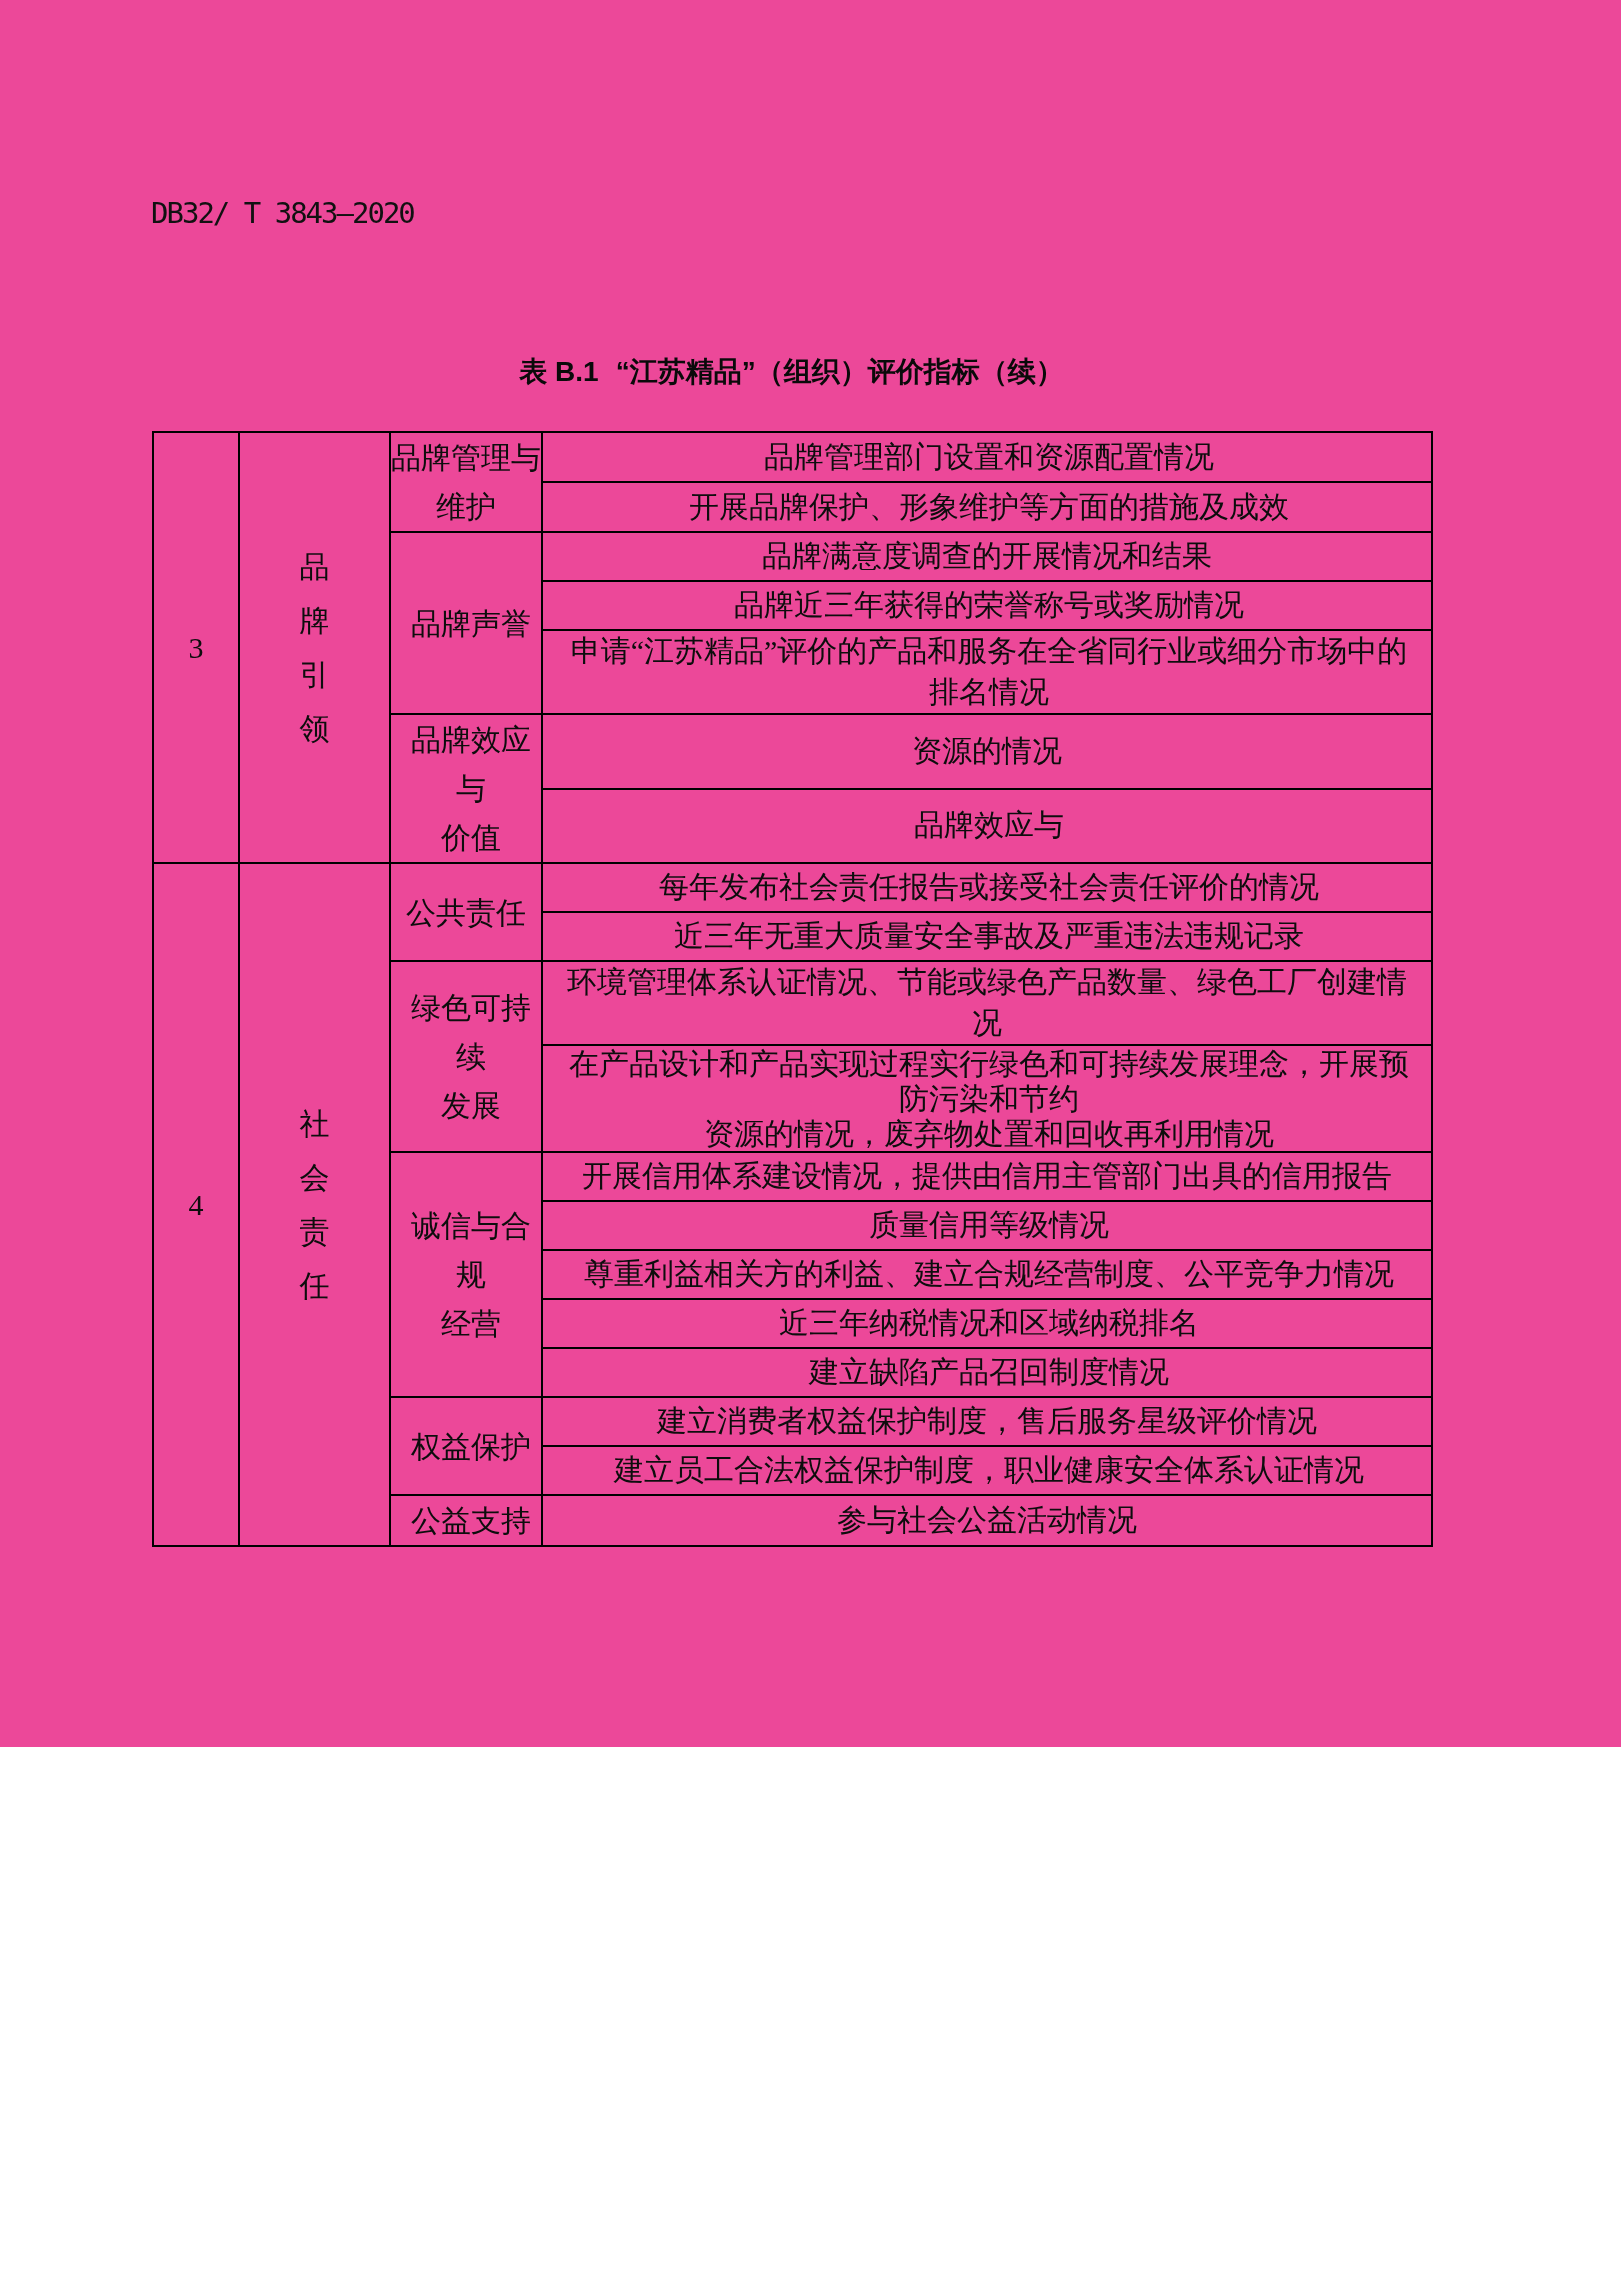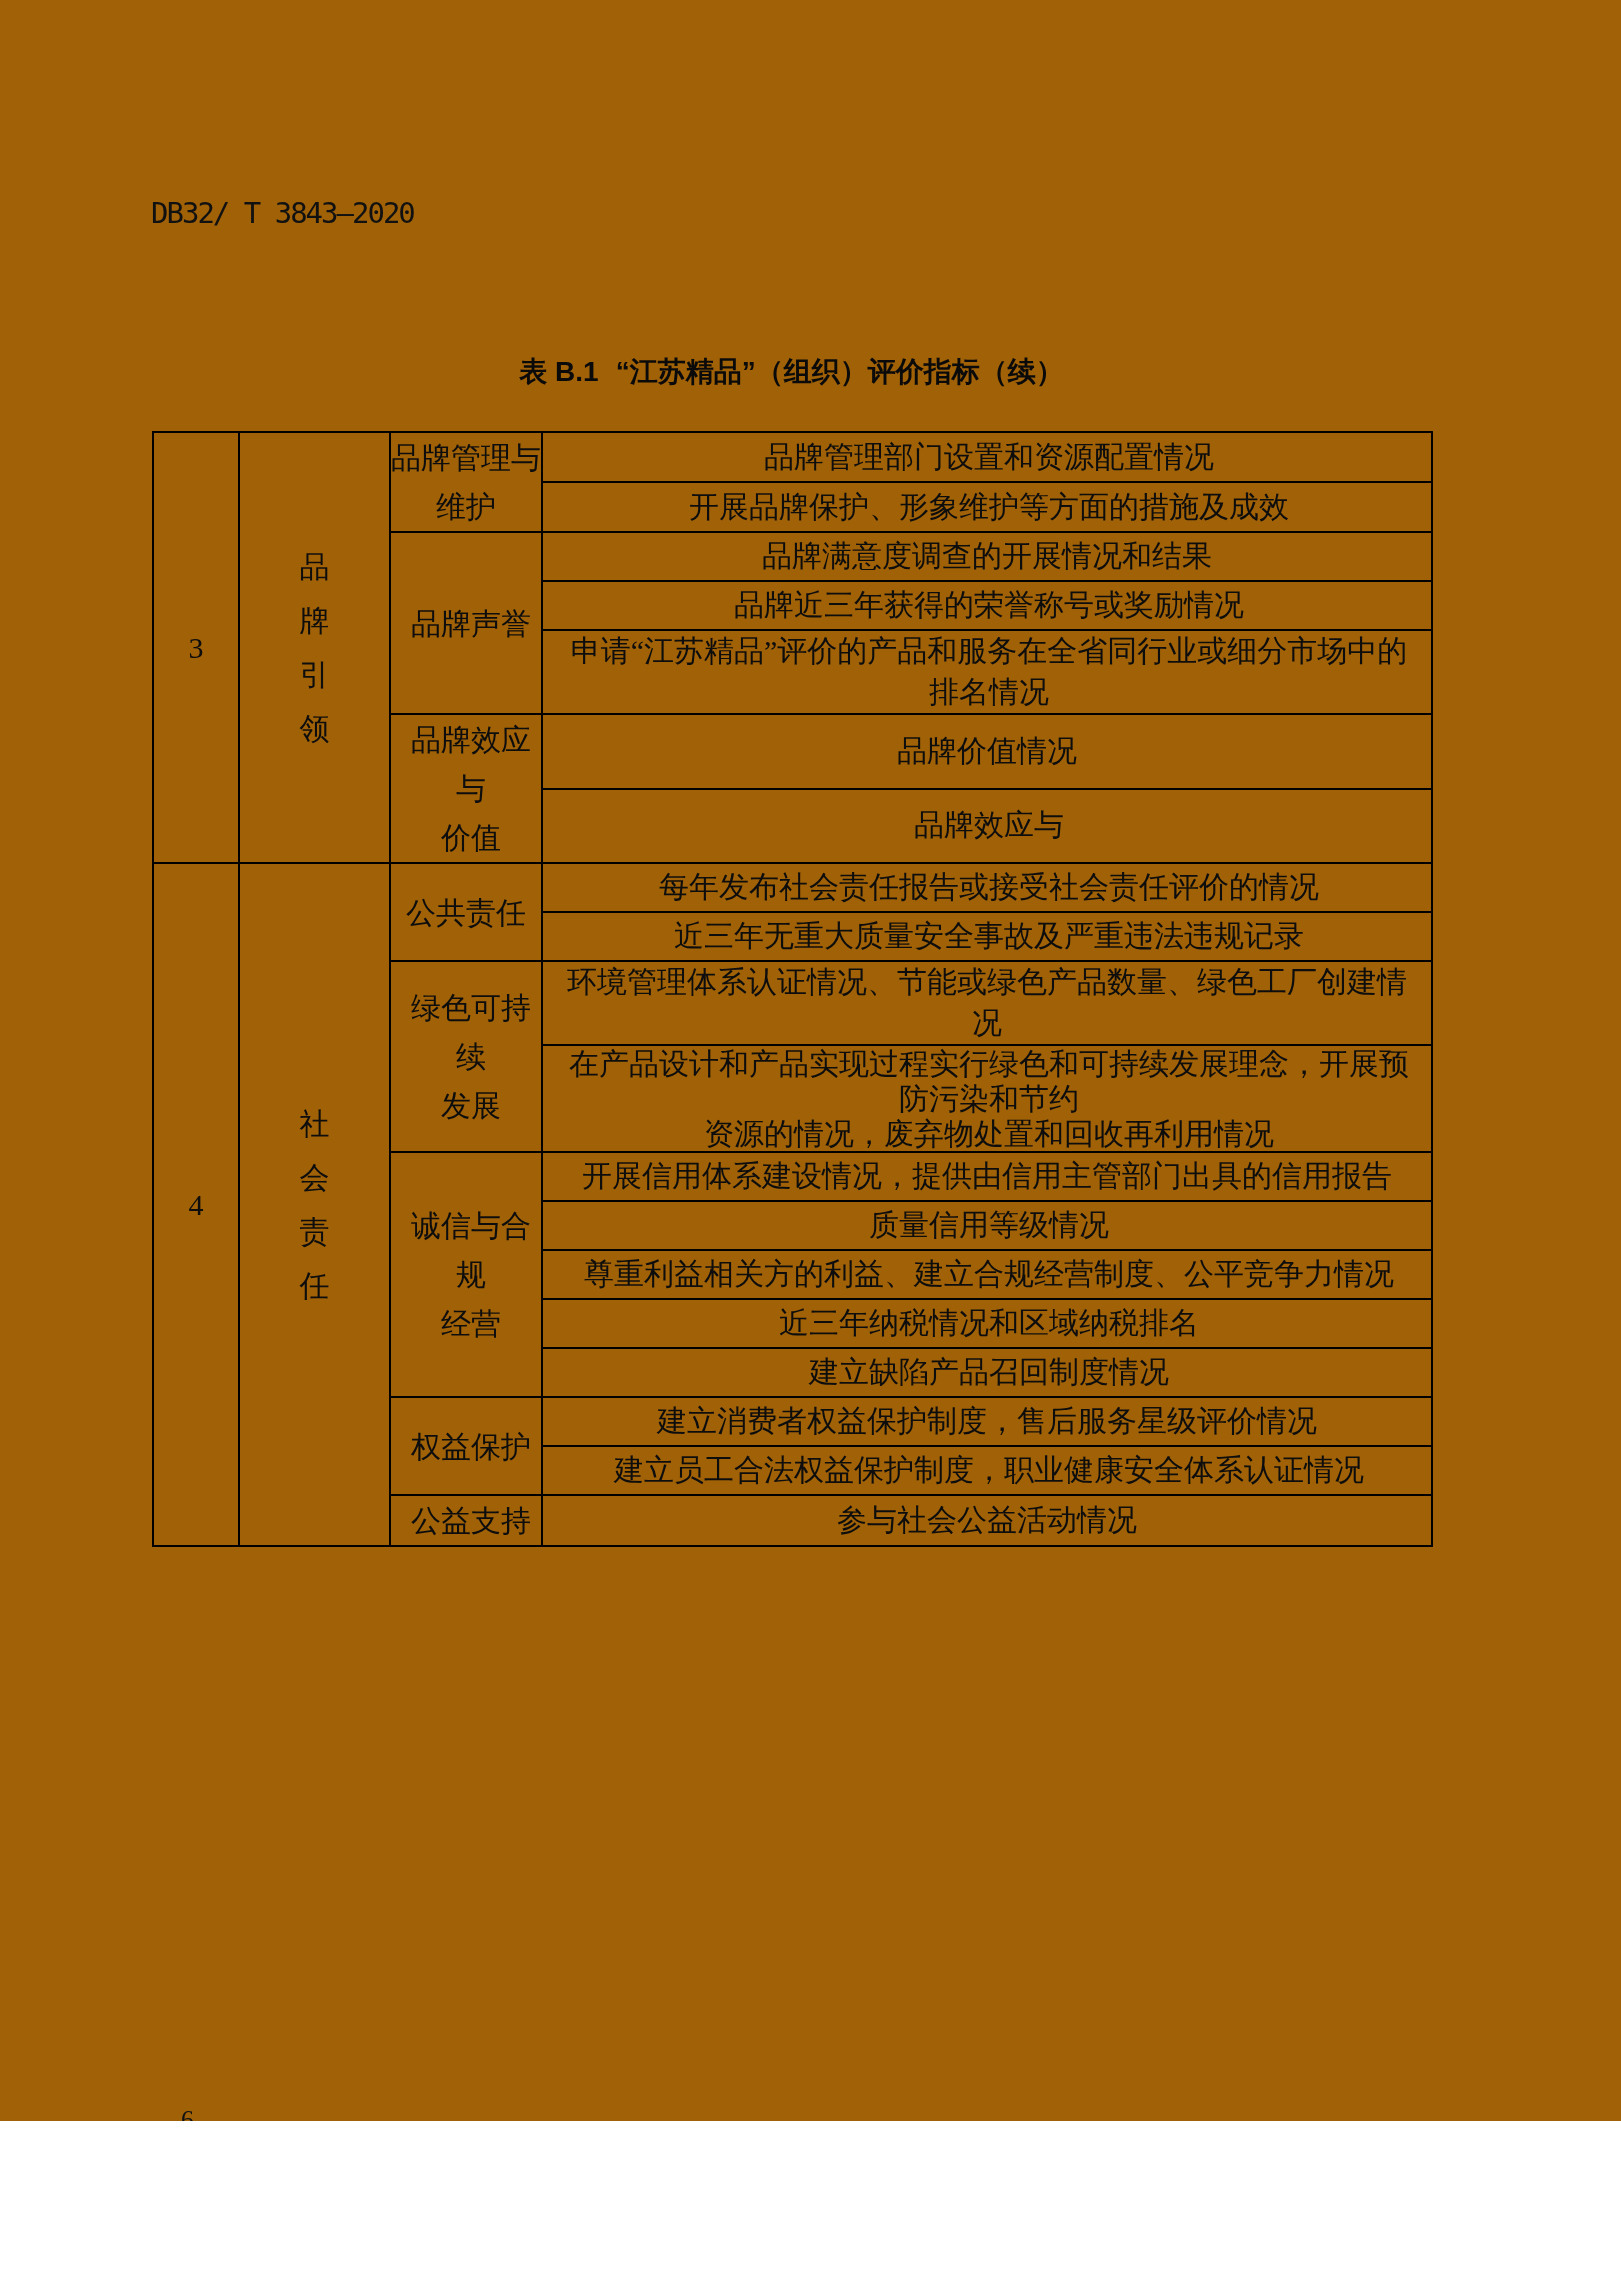--- a/index.html
+++ b/index.html
@@ -1,19 +1,19 @@
 <!DOCTYPE html>
 <html><head>
 <meta charset="utf-8">
 <style>
   html,body{margin:0;padding:0;background:#ffffff;}
   .page{
     position:relative;
-    width:1621px;height:2121px;
-    background:#a16207;
+    width:1621px;height:1747px;
+    background:#ec4899;
     outline:1px solid #d6d6d6;
     font-family:"Liberation Serif","DejaVu Serif",serif;
     color:#0d0d0d;
     overflow:hidden;
   }
   .doc-code{
     position:absolute;left:151px;top:196px;
     font-family:"DejaVu Sans Mono","Liberation Mono",monospace;
     font-size:29px;letter-spacing:-2px;color:#111;
     white-space:nowrap;
@@ -103,21 +103,21 @@
         <td class="item-cell">品牌近三年获得的荣誉称号或奖励情况</td>
       </tr>
       <tr>
         <td class="item-cell">申请“江苏精品”评价的产品和服务在全省同行业或细分市场中的排名情况</td>
       </tr>
       <tr class="gt">
         <td class="grp-cell" rowspan="2">
           <div class="grp-line">品牌效应与</div>
           <div class="grp-line">价值</div>
         </td>
-        <td class="item-cell">品牌价值情况</td>
+        <td class="item-cell">资源的情况</td>
       </tr>
       <tr>
         <td class="item-cell">品牌效应与</td>
       </tr>
 
       <tr class="sec">
         <td class="num-cell" rowspan="12">4</td>
         <td class="cat-cell" rowspan="12">
           <div class="cat-char">社</div>
           <div class="cat-char">会</div>

